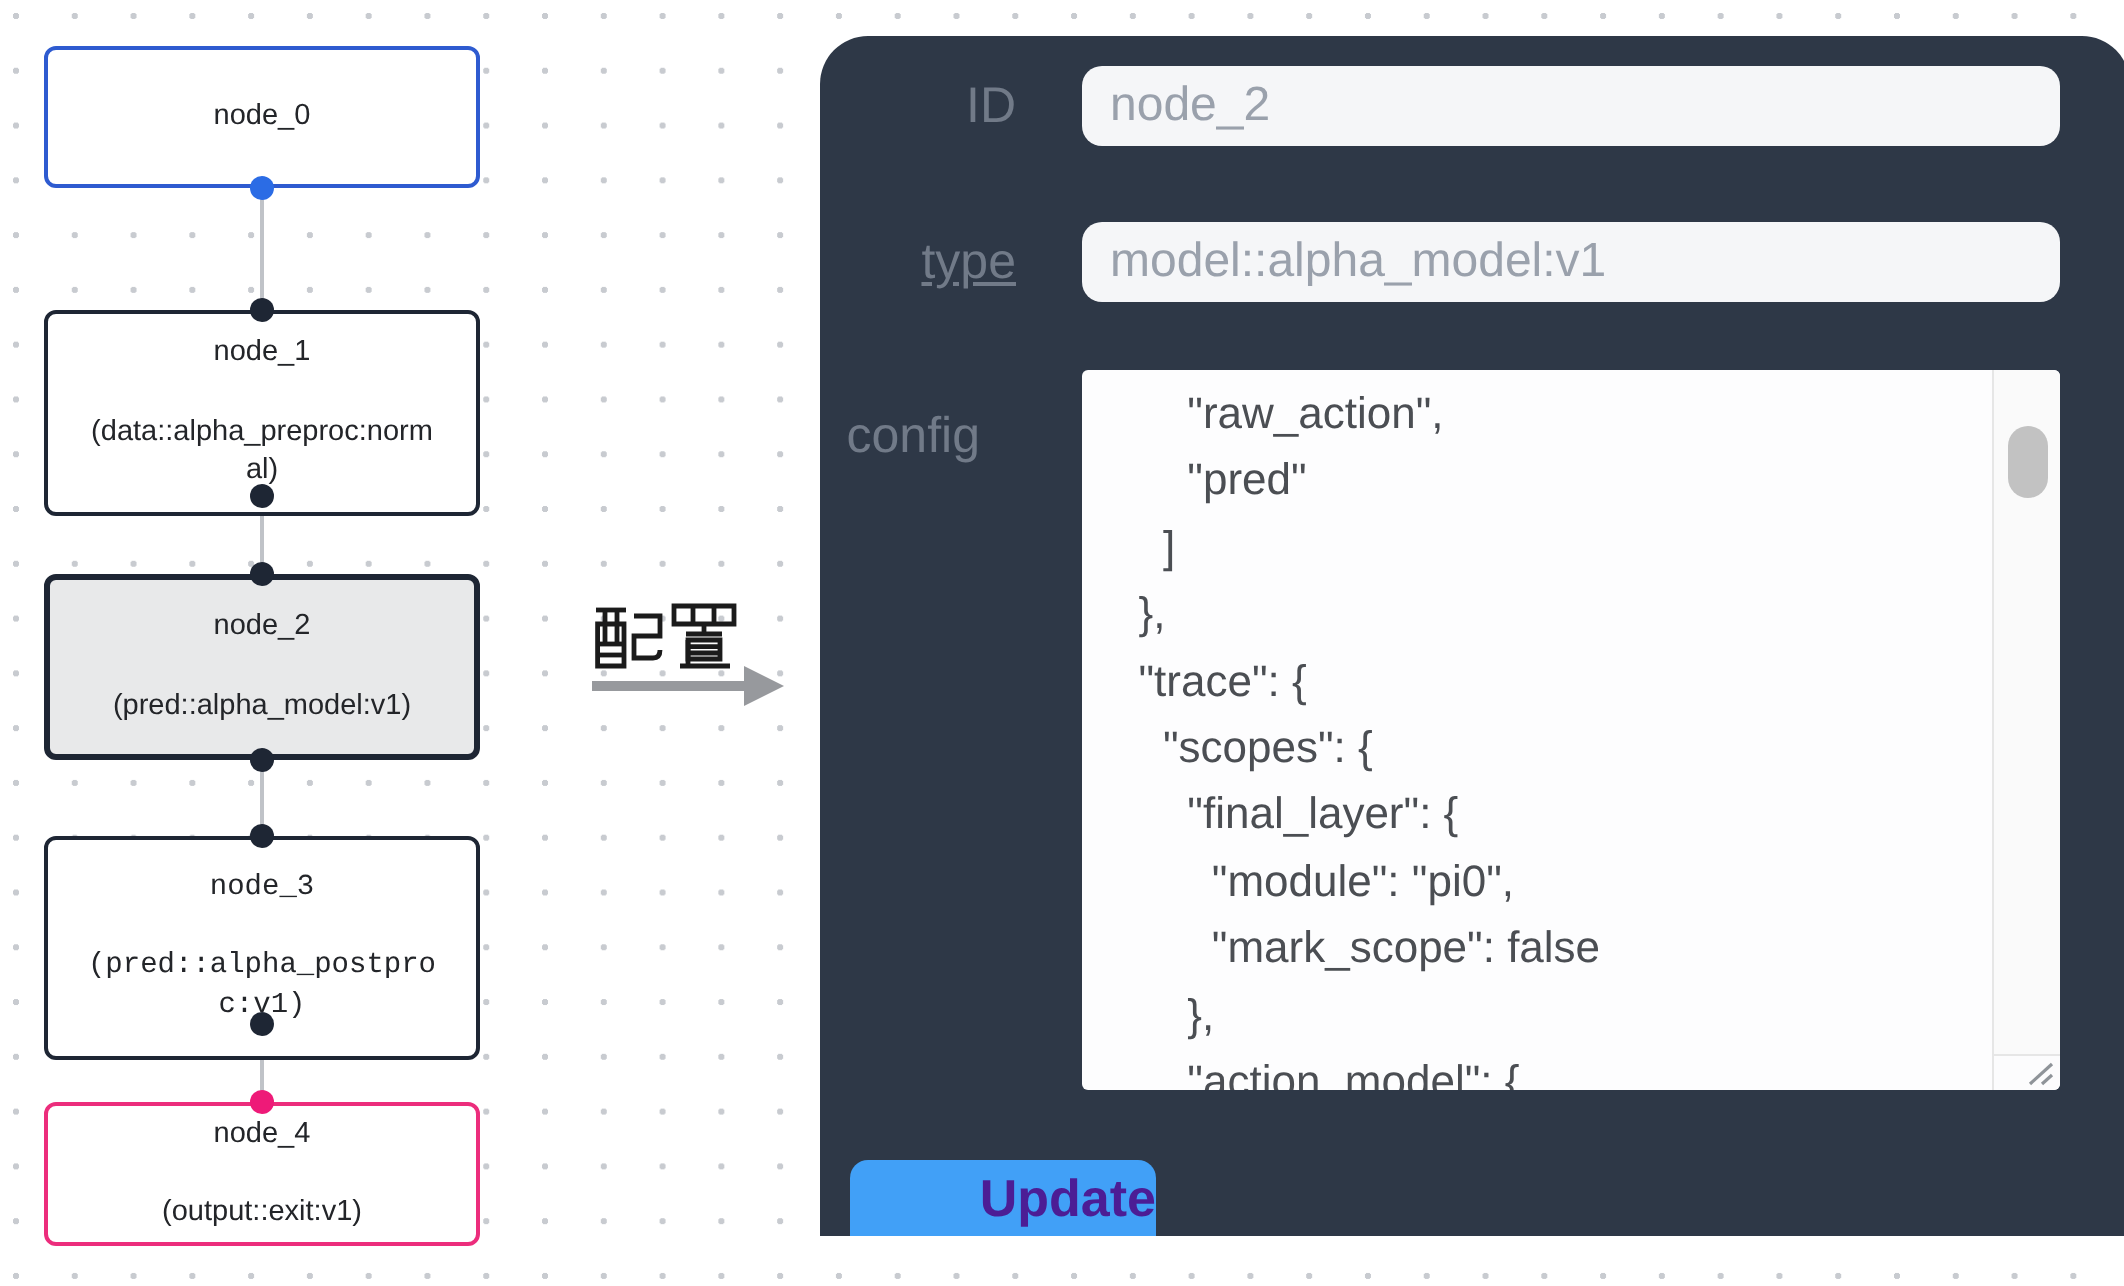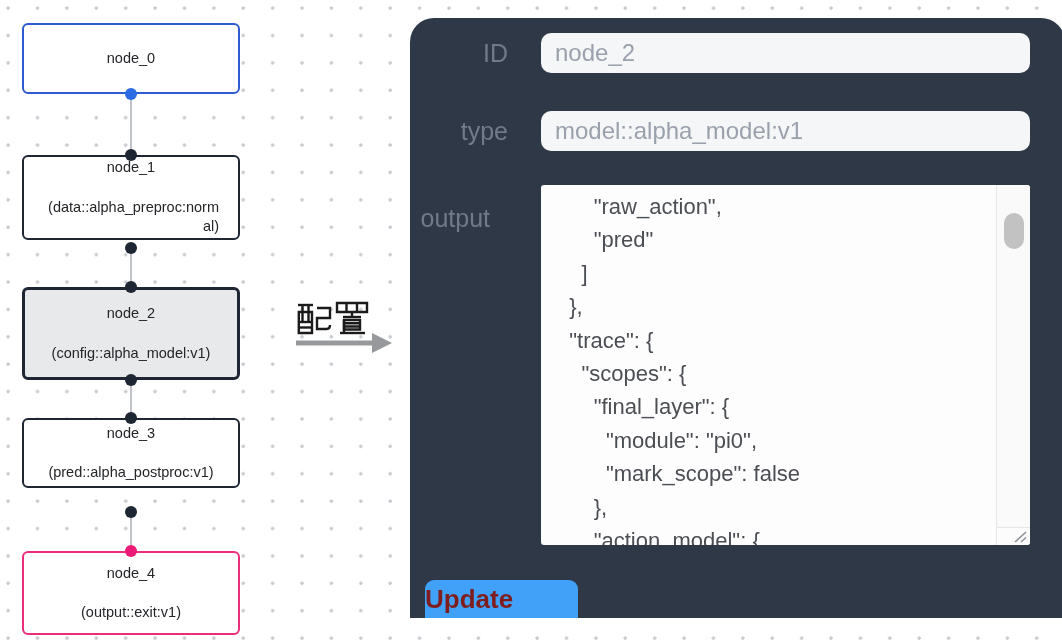--- a/index.html
+++ b/index.html
@@ -77,58 +77,58 @@
     border-radius:10px; background:#c2c2c2;
   }
   .sb-corner {
     position:absolute; right:0; bottom:0; width:34px; height:18px;
     background:#fcfcfd; border-left:1px solid #e6e6e6; border-top:1px solid #e6e6e6;
   }
   .resize-svg { position:absolute; right:1px; bottom:1px; }
   .update-btn {
     position:absolute; left:15px; top:562px; width:153px; height:38px;
     border:none; border-radius:9px 9px 0 0;
-    background:#41a0f7; color:#7f1d1d;
+    background:#41a0f7; color:#4c1d95;
     font-family:"Liberation Sans", sans-serif;
-    font-size:26px; font-weight:600; line-height:38px; text-align:left;
+    font-size:26px; font-weight:600; line-height:38px; text-align:right;
     cursor:pointer;
   }
 </style>
 </head>
 <body>
 
 <div class="stage">
 
   <div>
 
     <div class="edge" style="top:94px;height:61px;"></div>
     <div class="edge" style="top:248px;height:39px;"></div>
     <div class="edge" style="top:380px;height:38px;"></div>
     <div class="edge" style="top:512px;height:39px;"></div>
 
     <div class="node node-input" style="top:23px;height:71px;">
       <div class="t1">node_0</div>
     </div>
 
-    <div class="node" style="top:155px;height:85px;text-align:right;">
+    <div class="node" style="top:155px;height:103px;">
       <div class="t1">node_1</div>
       <div class="t2">(data::alpha_preproc:normal)</div>
     </div>
 
     <div class="node node-selected" style="top:287px;height:93px;">
       <div class="t1">node_2</div>
-      <div class="t2">(config::alpha_model:v1)</div>
-    </div>
-
-    <div class="node" style="top:418px;height:70px;">
+      <div class="t2">(pred::alpha_model:v1)</div>
+    </div>
+
+    <div class="node" style="top:418px;height:112px;font-family:Liberation Mono, monospace;">
       <div class="t1">node_3</div>
       <div class="t2">(pred::alpha_postproc:v1)</div>
     </div>
 
-    <div class="node node-output" style="top:551px;height:84px;">
+    <div class="node node-output" style="top:551px;height:72px;">
       <div class="t1">node_4</div>
       <div class="t2">(output::exit:v1)</div>
     </div>
 
     <div class="port port-blue" style="top:88px;"></div>
     <div class="port" style="top:149px;"></div>
     <div class="port" style="top:242px;"></div>
     <div class="port" style="top:281px;"></div>
     <div class="port" style="top:374px;"></div>
     <div class="port" style="top:412px;"></div>
@@ -161,24 +161,24 @@
   <svg class="arrow" viewBox="0 0 96 22">
     <rect x="0" y="8.5" width="78" height="5" fill="#97999d"></rect>
     <polygon points="76,1 96,11 76,21" fill="#97999d"></polygon>
   </svg>
 
   <div class="panel">
 
     <div class="plabel lh40" style="top:15px;">ID</div>
     <input class="pinput" style="top: 15px;" type="text" value="node_2">
 
-    <div class="plabel lh40" style="top:93px;">type</div>
+    <div class="plabel lh40" style="top:93px;text-decoration:underline;">type</div>
     <input class="pinput" style="top: 93px;" type="text" value="model::alpha_model:v1">
 
-    <div class="plabel" style="top:186px;width:80px;">output</div>
+    <div class="plabel" style="top:186px;width:80px;">config</div>
 
     <div class="ta-wrap">
       <pre class="json">      "raw_action",
       "pred"
     ]
   },
   "trace": {
     "scopes": {
       "final_layer": {
         "module": "pi0",

